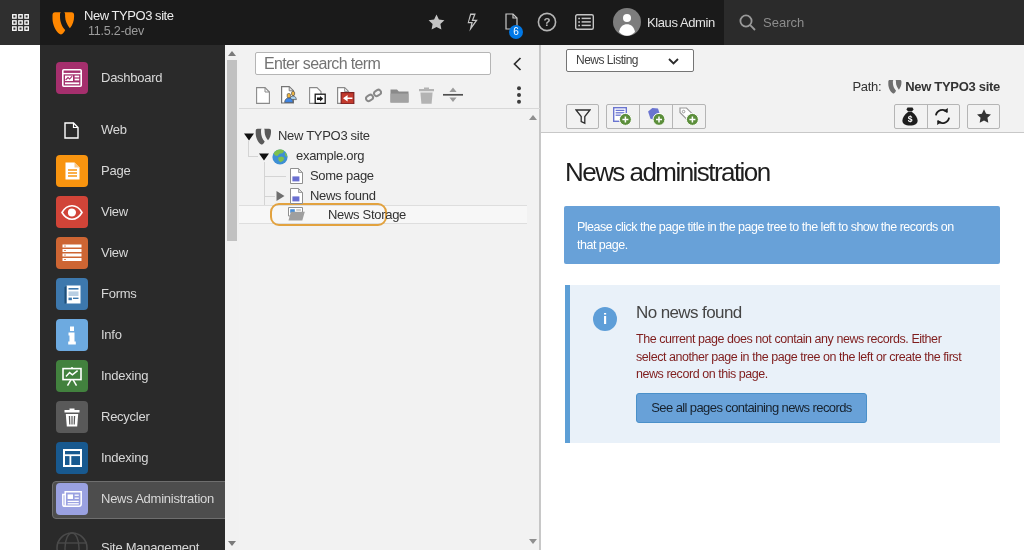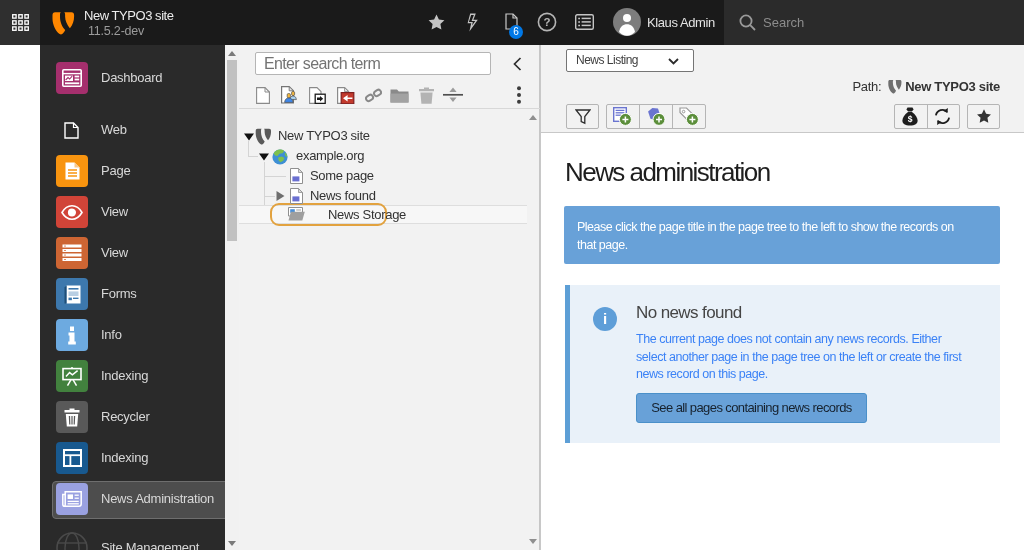--- a/index.html
+++ b/index.html
@@ -40,21 +40,21 @@
   #content { position:absolute; left:540px; top:45px; width:484px; height:505px; background:#fff; border-left:1px solid #c8c8c8; }
   #docheader { position:absolute; left:541px; top:45px; width:483px; height:88px; background:#f2f2f2; border-bottom:1px solid #c8c8c8; }
   #modselect { position:absolute; left:566px; top:49px; width:128px; height:23px; background:#fff; border:1px solid #757575; border-radius:2px; font-size:12px; letter-spacing:-0.5px; color:#404040; line-height:21px; padding-left:9px; }
   #pathline { position:absolute; left:700px; top:79px; width:300px; text-align:right; font-size:13px; letter-spacing:-0.3px; color:#333; }
   .dbtn { position:absolute; top:104px; height:25px; border:1px solid #b5b5b5; border-radius:2px; background:transparent; display:flex; align-items:center; justify-content:center; }
   h1 { position:absolute; left:565px; top:157px; font-size:26px; font-weight:400; color:#1e1e1e; letter-spacing:-1.55px; }
   #alert { position:absolute; left:564px; top:206px; width:436px; height:58px; background:#68a1d8; border-radius:2px; color:#fff; font-size:12.5px; letter-spacing:-0.5px; line-height:18.5px; padding:11.5px 13px; }
   #callout { position:absolute; left:565px; top:285px; width:435px; height:158px; background:#e9f1f9; border-left:5px solid #5d9fd6; }
   #c-icon { position:absolute; left:593px; top:307px; width:24px; height:24px; border-radius:50%; background:#5e9ed8; color:#fff; font-weight:700; font-size:15px; text-align:center; line-height:24px; }
   #c-title { position:absolute; left:636px; top:303px; font-size:17px; color:#454545; letter-spacing:-0.6px; }
-  #c-body { position:absolute; left:636px; top:331px; font-size:12.5px; color:#3b82f6; letter-spacing:-0.45px; line-height:17.5px; }
+  #c-body { position:absolute; left:636px; top:331px; font-size:12.5px; color:#7f1d1d; letter-spacing:-0.45px; line-height:17.5px; }
   #c-btn { position:absolute; left:636px; top:393px; width:231px; height:30px; background:#68a1d8; border:1px solid #4a90c9; border-radius:3px; color:#17222e; font-size:13px; letter-spacing:-0.6px; text-align:center; line-height:28px; }
 </style>
 </head>
 <body>
 
 <div id="topbar">
   <div id="menubtn">
     <svg width="17" height="17" style="position:absolute;left:12px;top:14px" viewBox="0 0 17 17">
       <g fill="none" stroke="#fff" stroke-width="1.3">
         <rect x="0.7" y="0.7" width="3.4" height="3.4"></rect>

